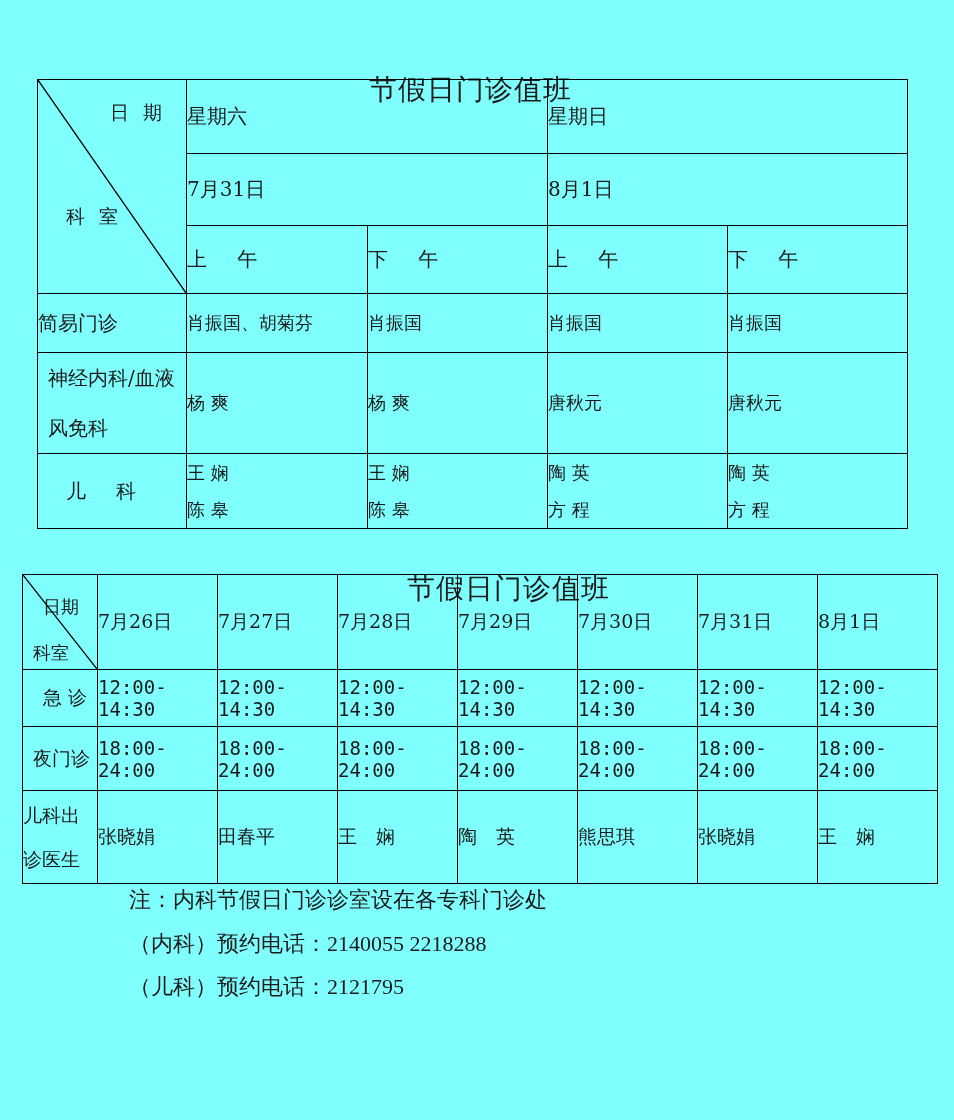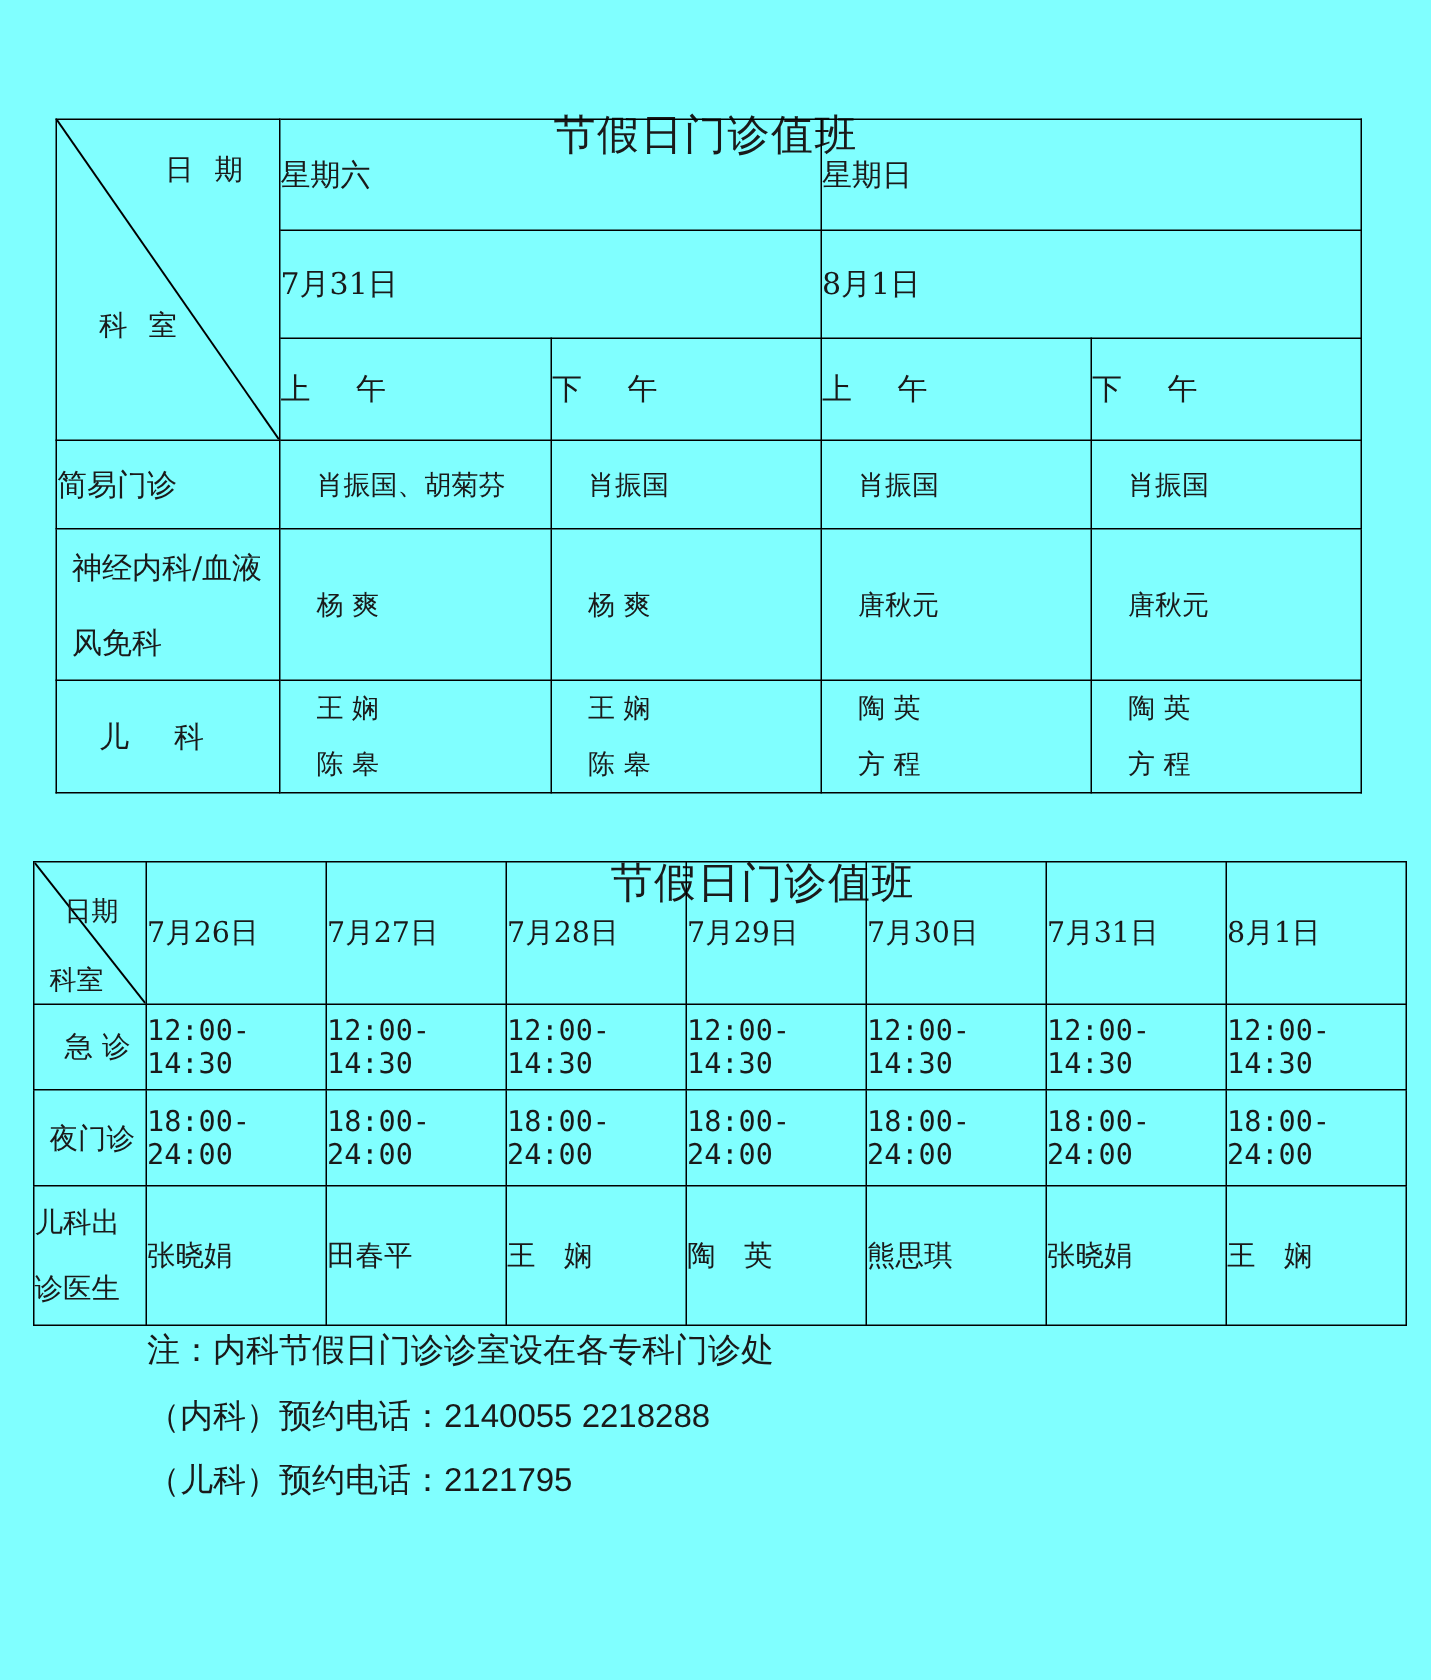--- a/index.html
+++ b/index.html
@@ -21,35 +21,35 @@
       table-layout: fixed;
     }
     .grid td {
       border: 1.5px solid #000;
       text-align: left;
       vertical-align: middle;
       padding: 0;
       font-size: 19px;
     }
     .t1 td { font-size: 20px; }
-    .t1 .names { font-size: 18px; padding-left: 24px; }
+    .t1 .names { font-size: 18px; }
     .diag-cell { position: relative; }
     .diag-cell svg { position: absolute; left: 0; top: 0; width: 100%; height: 100%; }
     .diag-top { position: absolute; right: 10px; top: 20px; font-size: 19px; letter-spacing: 14px; }
     .diag-bot { position: absolute; left: 28px; top: 124px; font-size: 19px; letter-spacing: 14px; }
     .diag2-top { position: absolute; left: 20px; top: 20px; font-size: 18px; }
     .diag2-bot { position: absolute; left: 10px; top: 66px; font-size: 18px; }
     .mono { font-family: "DejaVu Sans Mono", "Liberation Mono", monospace; font-size: 16px; }
     .row-label { font-size: 19px; }
     .two-line { line-height: 50px; text-align: left !important; padding-left: 10px !important; }
     .stack { line-height: 37px; }
     .stack2 { line-height: 44px; }
     .notes {
-      position: absolute; left: 98px; top: 878px;
-      font-family: Liberation Sans, sans-serif;
+      position: absolute; left: 129px; top: 878px;
+      font-family: Liberation Serif, serif;
       font-size: 22px; line-height: 43.5px;
     }
     .notes div { white-space: nowrap; }
   </style>
 </head>
 <body>
 
 <div class="title" style="left:369px; top:40px;">节假日门诊值班</div>
 
 <table class="grid t1" style="left:37px; top:79px; width:870px;">

